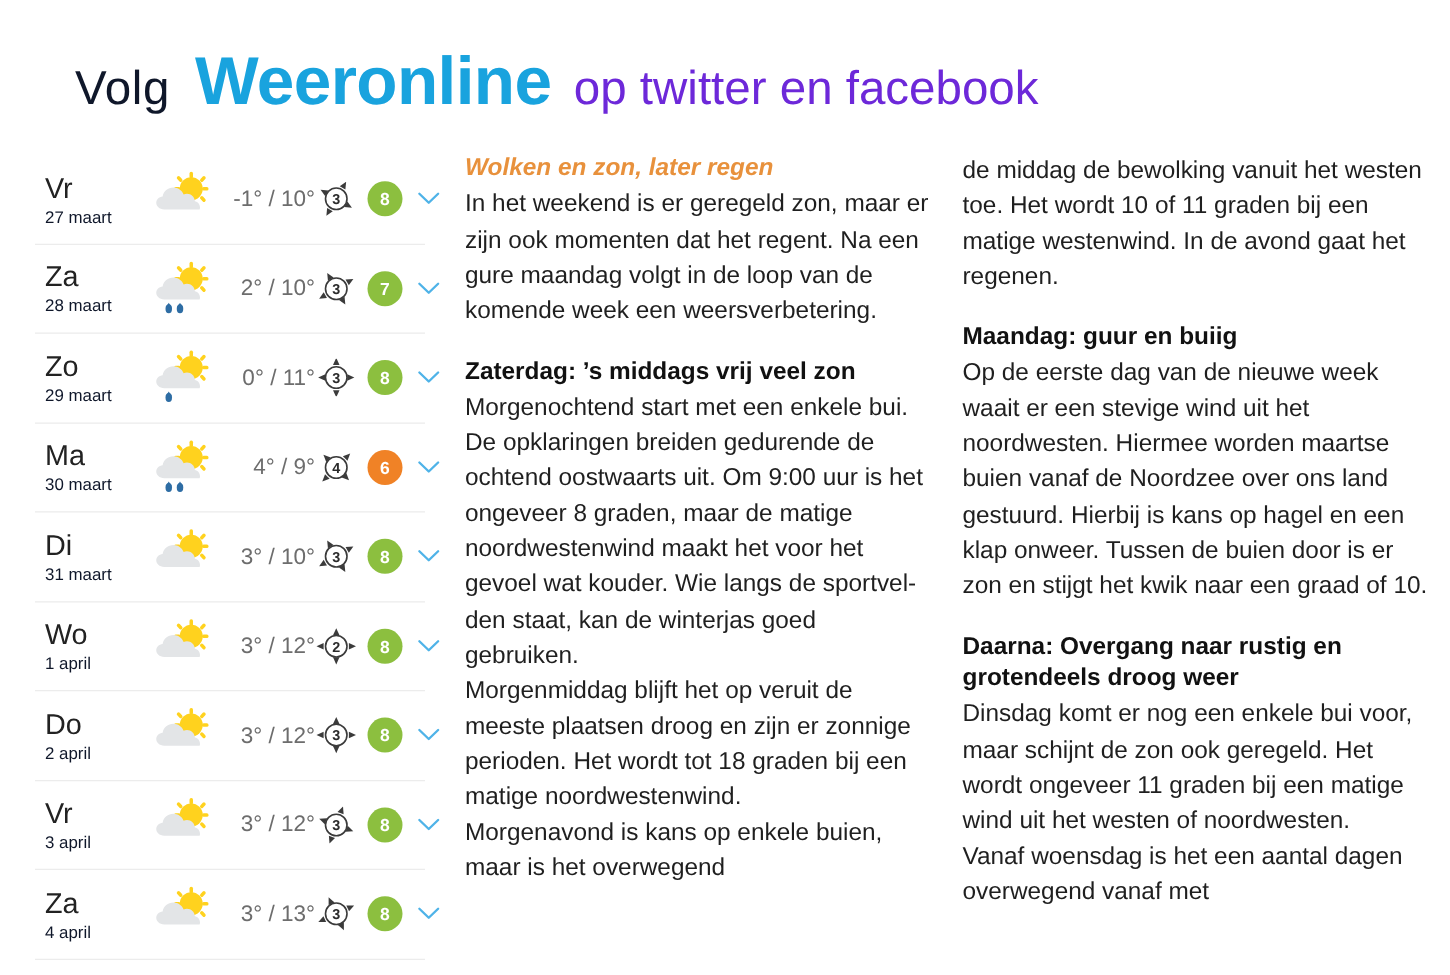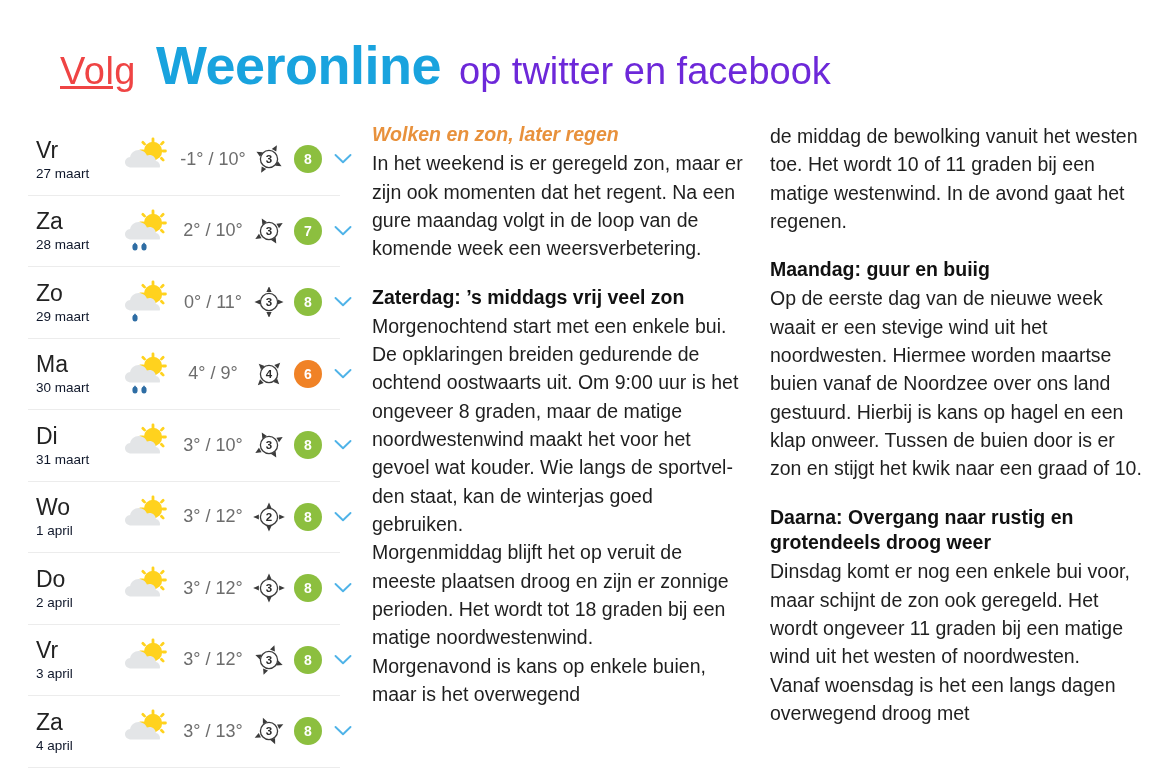--- a/index.html
+++ b/index.html
@@ -27,25 +27,24 @@
     top: 34px;
     width: 1160px;
     height: 64px;
     display: flex;
     align-items: baseline;
     justify-content: flex-start;
     padding-left: 60px;
     white-space: nowrap;
   }
   .hdr-volg {
-    color: #ef4444;
+    color: #0f172a;
     font-size: 38px;
     font-weight: 400;
     letter-spacing: 0.5px;
-    text-decoration: underline;
   }
   .hdr-brand {
     color: #19A3DE;
     font-size: 54px;
     font-weight: 700;
     letter-spacing: -0.5px;
     margin-left: 20px;
   }
   .hdr-tail {
     color: #6d28d9;
@@ -94,21 +93,21 @@
     flex: 0 0 50px;
     height: 44px;
   }
   .wicon svg { position: absolute; left: 0; top: 0; }
 
   .temps {
     flex: 0 0 80px;
     width: 80px;
     font-size: 18px;
     color: #6d6d6d;
-    text-align: center;
+    text-align: right;
     white-space: nowrap;
     padding-left: 2px;
   }
 
   .windwrap {
     flex: 0 0 34px;
     width: 34px;
     height: 30px;
     position: relative;
   }
@@ -593,16 +592,16 @@
   </div>
 
   <div class="col col-right">
     <p class="art-p">de middag de bewolking vanuit het westen toe. Het wordt 10 of 11 graden bij een matige westenwind. In de avond gaat het regenen.</p>
     <div class="gap"></div>
     <div class="art-h">Maandag: guur en buiig</div>
     <p class="art-p">Op de eerste dag van de nieuwe week waait er een stevige wind uit het noordwesten. Hiermee worden maartse buien vanaf de Noordzee over ons land gestuurd. Hierbij is kans op hagel en een klap onweer. Tussen de buien door is er zon en stijgt het kwik naar een graad of 10.</p>
     <div class="gap"></div>
     <div class="art-h">Daarna: Overgang naar rustig en grotendeels droog weer</div>
     <p class="art-p">Dinsdag komt er nog een enkele bui voor, maar schijnt de zon ook geregeld. Het wordt ongeveer 11 graden bij een matige wind uit het westen of noordwesten.</p>
-    <p class="art-p">Vanaf woensdag is het een langs dagen overwegend droog met</p>
+    <p class="art-p">Vanaf woensdag is het een aantal dagen overwegend vanaf met</p>
   </div>
 
 </div>
 
 </body></html>

